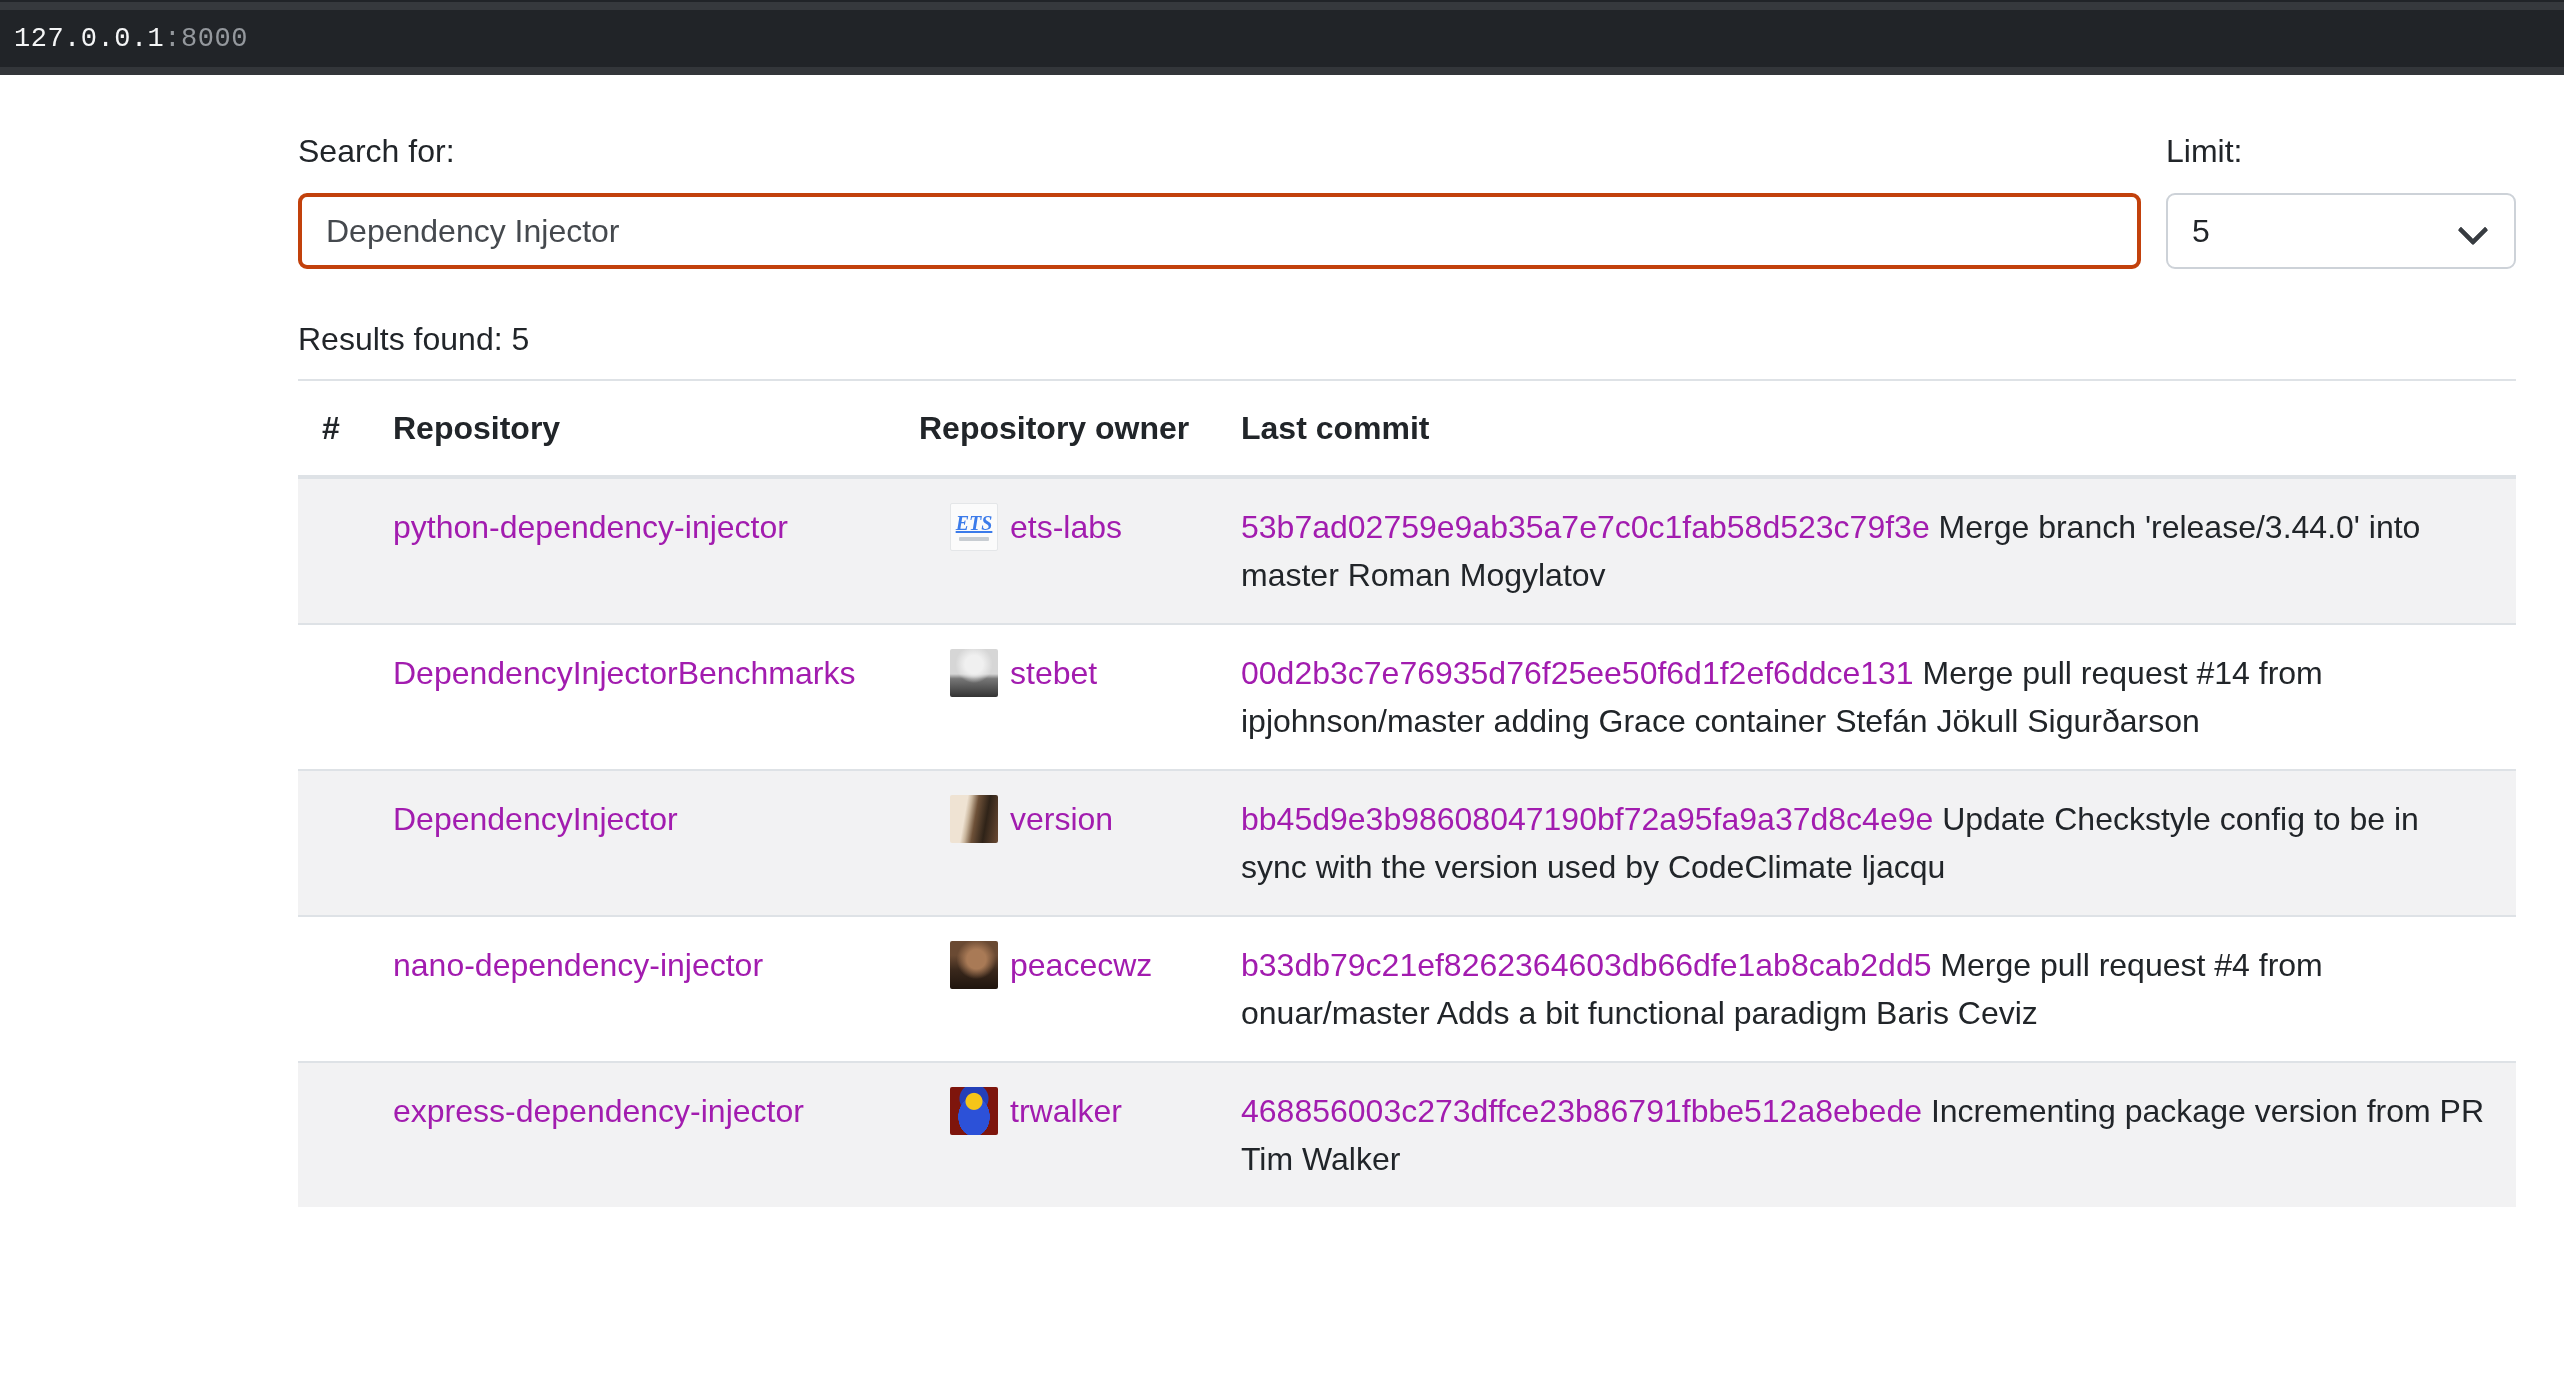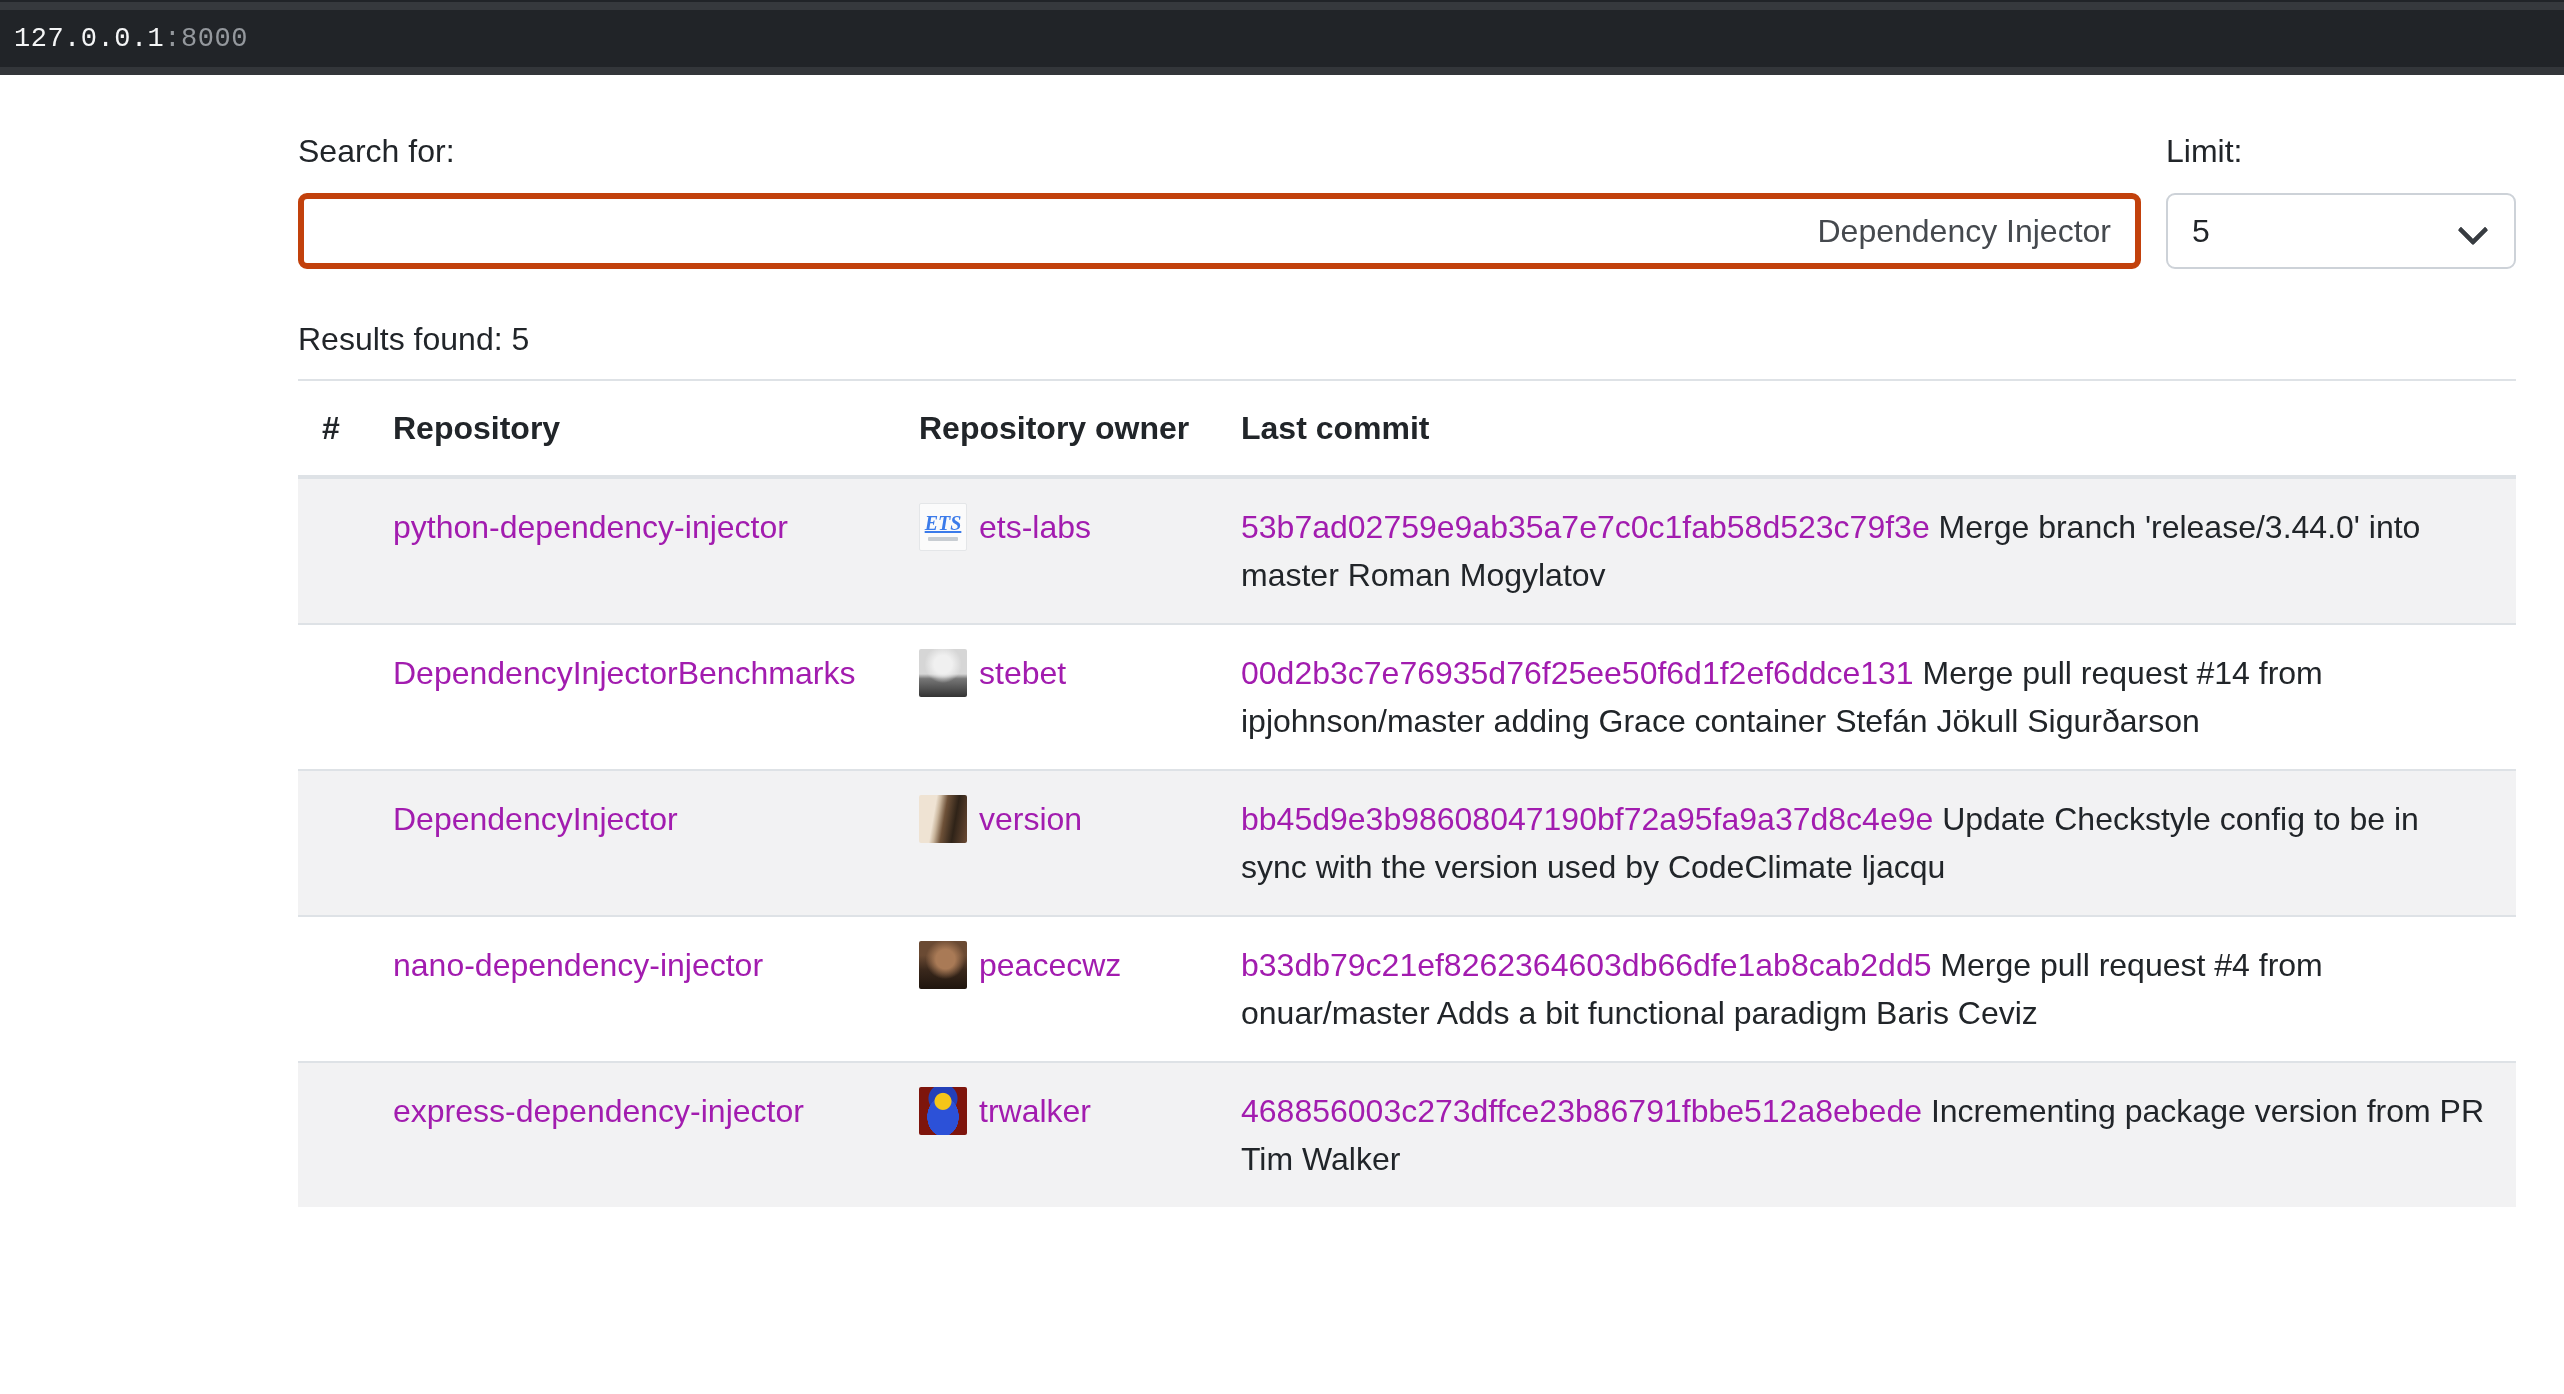--- a/index.html
+++ b/index.html
@@ -16,24 +16,23 @@
   .url-host{color:#f4f5f6;}
   .url-port{color:#94989d;}
   
   .content{position:absolute;left:298px;top:75px;width:2218px;}
   h1.page-title{margin:10px 0 0;font-size:80px;line-height:96px;font-weight:600;letter-spacing:-.5px;color:#24292f;}
   .form-row{display:flex;margin-top:52px;}
   .search-col{flex:1;}
   .limit-col{width:350px;margin-left:25px;}
   .field-label{display:block;font-size:32px;line-height:48px;margin-bottom:18px;color:#212529;}
   .text-input{
-    box-sizing:border-box;width:100%;height:76px;border:6px solid #c2410c;border-radius:9px;
+    box-sizing:border-box;width:100%;height:76px;border:4px solid #c2410c;border-radius:9px;
     font-size:32px;color:#45494e;padding:0 24px;outline:none;background:#fff;
     font-family:"Liberation Sans","DejaVu Sans",sans-serif;
-    text-align:right;
   }
   .select-wrap{position:relative;}
   .limit-select{
     box-sizing:border-box;width:100%;height:76px;border:2px solid #cdd2d8;border-radius:9px;
     font-size:32px;color:#212529;padding:0 60px 0 24px;background:#fff;
     -webkit-appearance:none;appearance:none;outline:none;
     font-family:"Liberation Sans","DejaVu Sans",sans-serif;
   }
   .chevron{
     position:absolute;right:32px;top:26px;width:17px;height:17px;pointer-events:none;
@@ -53,21 +52,21 @@
   .repos tbody tr:nth-child(odd){background:#f2f2f3;}
   .w-num{width:23px;}
   .w-repo{width:478px;}
   .w-owner{width:274px;}
   a.lnk{color:#a21caf;text-decoration:none;cursor:pointer;}
   .commit-msg{color:#212529;}
   
   .avatar{
     display:inline-flex;align-items:center;justify-content:center;flex-direction:column;
     width:48px;height:48px;border-radius:2px;margin-right:12px;vertical-align:middle;
-    position:relative;top:-3px;overflow:hidden;
+    position:relative;top:-3px;overflow:hidden;margin-left:31px;
   }
   .avatar-text{font-size:0;}
   [data-avatar="ets-labs-logo"]{background:#fbfbfb;border:1px solid #e4e6e8;width:46px;height:46px;}
   [data-avatar="ets-labs-logo"] .avatar-text{
     font-size:20px;font-weight:700;font-style:italic;color:#3b7bea;text-decoration:underline;
     font-family:"Liberation Serif","DejaVu Serif",serif;line-height:22px;
   }
   [data-avatar="ets-labs-logo"]::after{content:"";width:30px;height:4px;background:#c8cdd2;margin-top:3px;border-radius:1px;}
   [data-avatar="grayscale-portrait"]{
     background:

